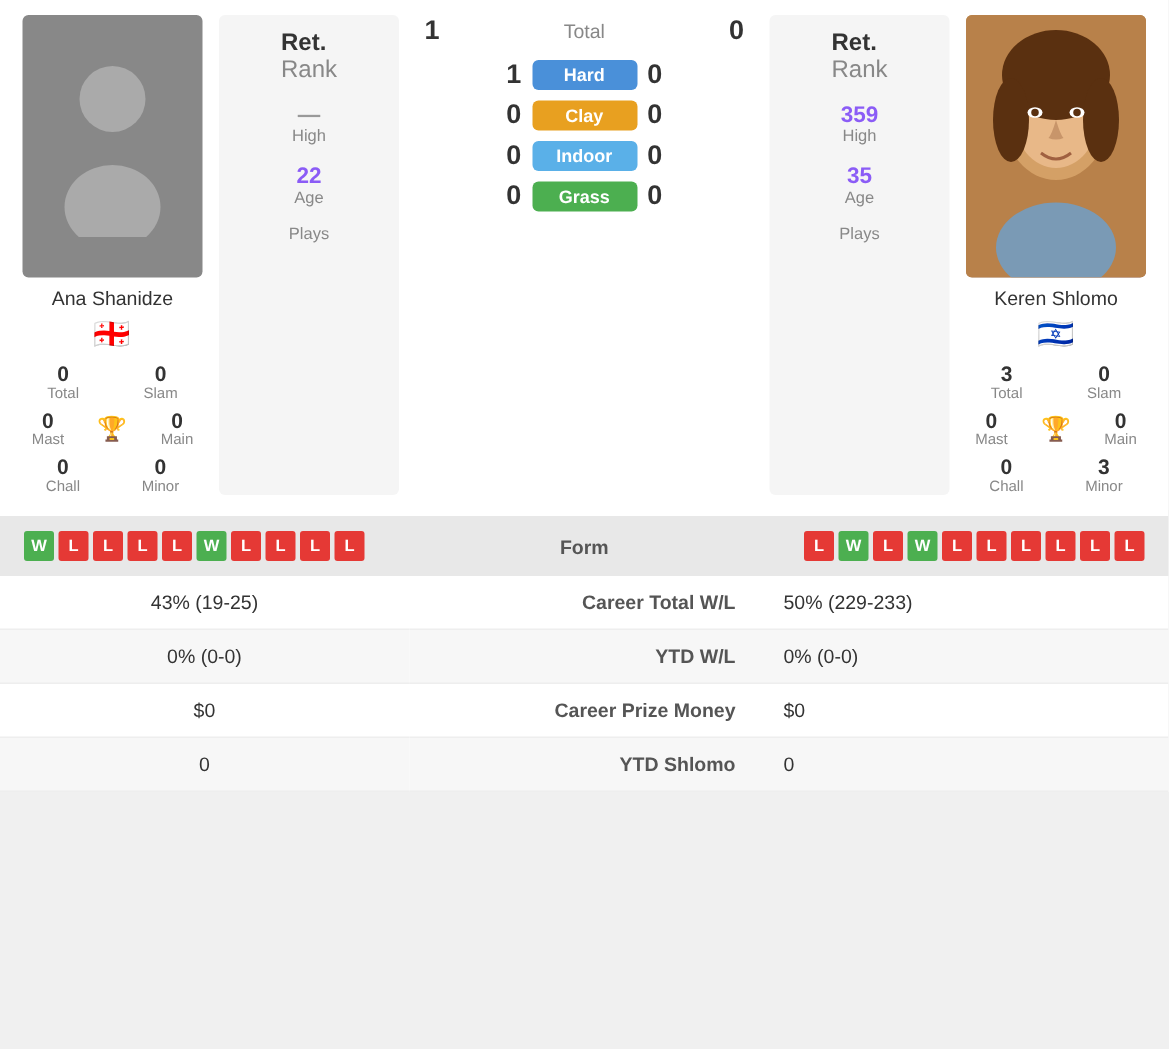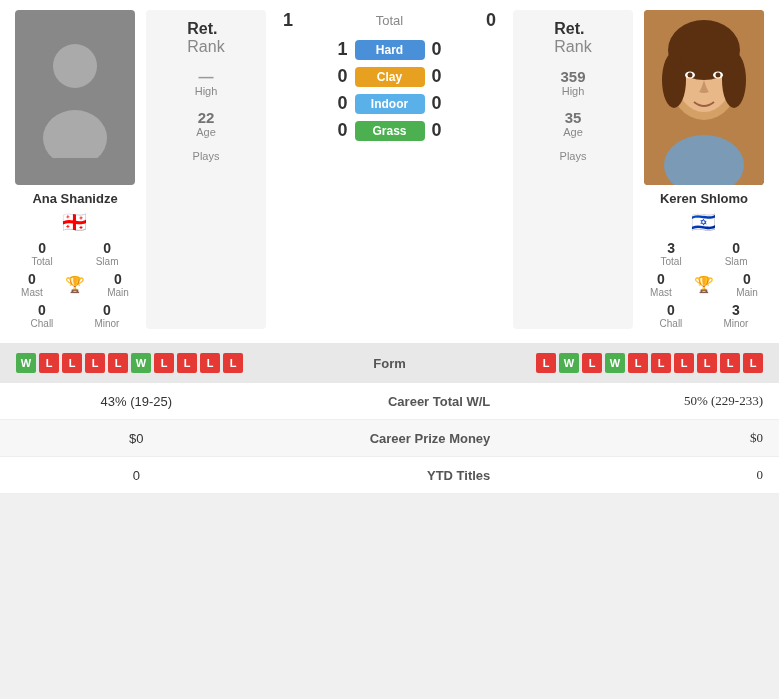--- a/index.html
+++ b/index.html
@@ -39,21 +39,21 @@
     }
     .player-photo-left {
       background: #888;
     }
     .avatar-silhouette {
       width: 80px;
       height: 120px;
     }
     .player-name {
       font-size: 13px;
-      font-weight: bold;
+      font-weight: normal;
       text-align: center;
       margin-top: 6px;
       color: #333;
     }
     .player-stats {
       display: flex;
       flex-direction: column;
       gap: 4px;
       margin-top: 6px;
       width: 100%;
@@ -109,21 +109,21 @@
     .rank-label {
       font-size: 16px;
       color: #888;
     }
     .detail-item {
       text-align: center;
     }
     .detail-value {
       font-size: 15px;
       font-weight: bold;
-      color: #737373;
+      color: #8b5cf6;
     }
     .detail-label {
       font-size: 11px;
       color: #888;
     }
 
     
     .center-panel {
       flex: 1;
       display: flex;
@@ -246,23 +246,22 @@
       text-align: center;
       width: 35%;
     }
     .stats-table .center-label {
       text-align: right;
       font-weight: bold;
       color: #555;
       width: 30%;
     }
     .stats-table .right-val {
-      text-align: right;
+      text-align: left;
       width: 35%;
-      font-family: Liberation Serif, serif;
     }
 
     
     .photo-right-bg {
       background: linear-gradient(135deg, #c8a060 0%, #8a5030 100%);
       display: flex;
       align-items: center;
       justify-content: center;
       color: #fff;
       font-size: 48px;
@@ -480,25 +479,30 @@
   </div>
 
   <table class="stats-table">
     <tbody id="stats-tbody">
         <tr>
       <td class="left-val">43% (19-25)</td>
       <td class="center-label">Career Total W/L</td>
       <td class="right-val">50% (229-233)</td>
     </tr>
         <tr>
+      <td class="left-val">0% (0-0)</td>
+      <td class="center-label">YTD W/L</td>
+      <td class="right-val">0% (0-0)</td>
+    </tr>
+        <tr>
       <td class="left-val">$0</td>
       <td class="center-label">Career Prize Money</td>
       <td class="right-val">$0</td>
     </tr>
         <tr>
       <td class="left-val">0</td>
-      <td class="center-label">YTD Titles</td>
+      <td class="center-label">YTD Shlomo</td>
       <td class="right-val">0</td>
     </tr>
       </tbody>
   </table>
 
 </div>
 
 </body></html>

